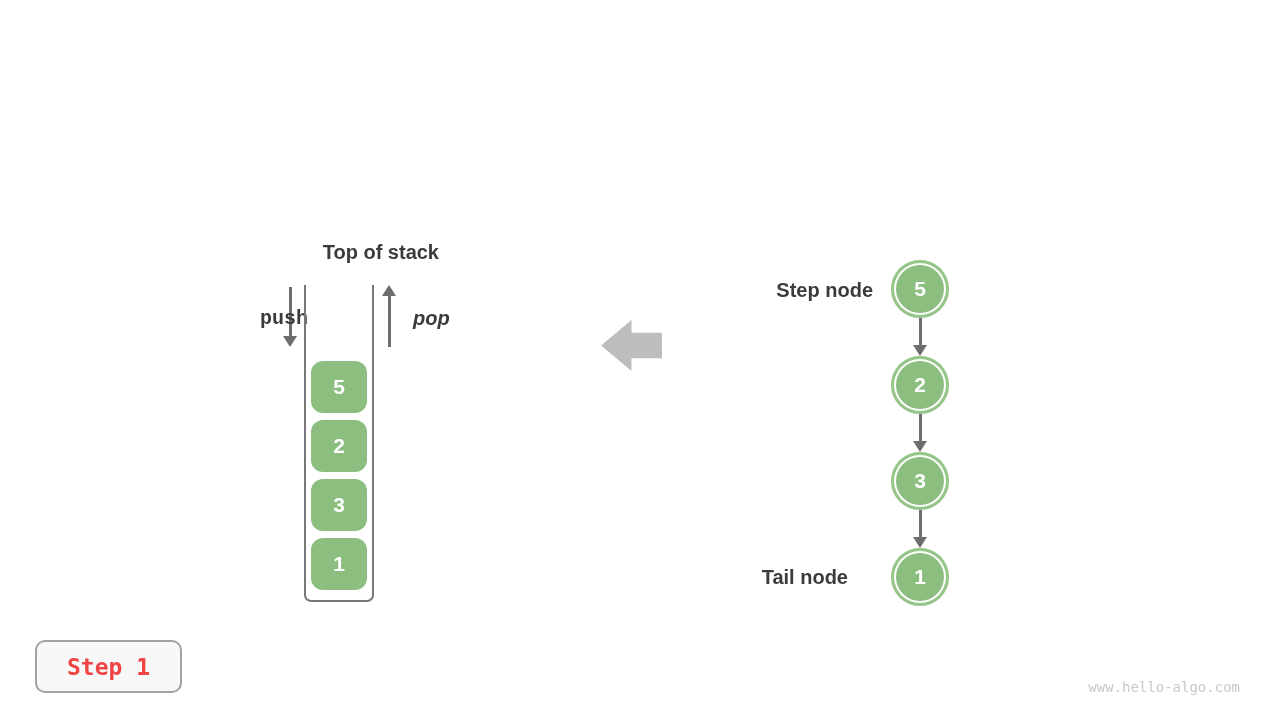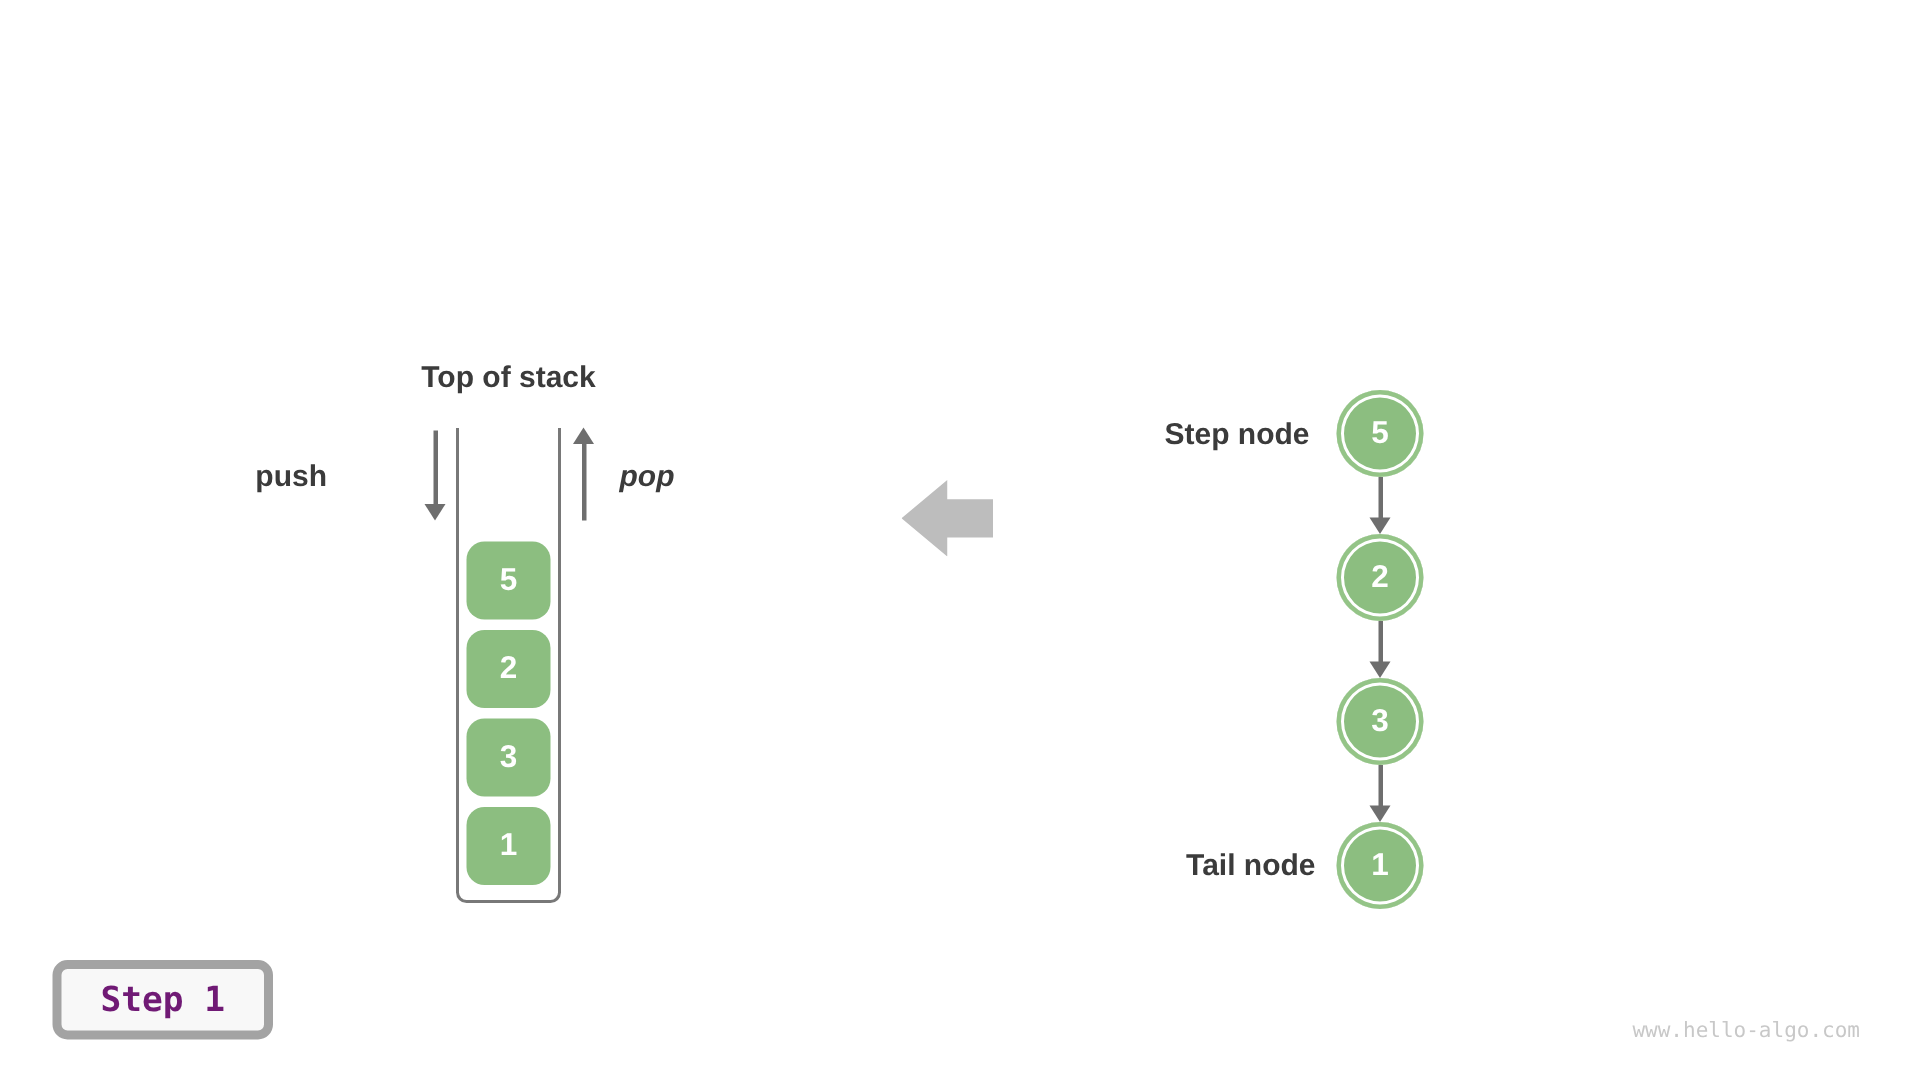--- a/index.html
+++ b/index.html
@@ -14,26 +14,26 @@
   }
 
   
   .lbl {
     position: absolute;
     font-weight: 700;
     font-size: 20px;
     color: #3b3b3b;
     white-space: nowrap;
   }
-  .lbl-top    { left: 239px; top: 241px; width: 200px; text-align: center; }
+  .lbl-top    { left: 239px; top: 241px; width: 200px; text-align: right; }
   .lbl-bottom { left: 239px; top: 617px; width: 200px; text-align: center; }
-  .lbl-push   { right: 1062px; top: 307px; }
+  .lbl-push   { right: 972px; top: 307px; font-family: Liberation Mono, monospace; }
   .lbl-pop    { left: 413px;  top: 307px; font-style: italic; }
   .lbl-head   { right: 407px; top: 279px; }
-  .lbl-tail   { right: 403px; top: 566px; text-align: right; }
+  .lbl-tail   { right: 432px; top: 566px; text-align: right; }
 
   .caption {
     position: absolute;
     left: 340px; top: 404px; width: 600px;
     text-align: center;
     font-size: 22px;
     font-weight: 400;
     color: #9e9e9e;
     white-space: nowrap;
   }
@@ -122,29 +122,29 @@
   .node-1 { left: 891px; top: 356px; }
   .node-2 { left: 891px; top: 452px; }
   .node-3 { left: 891px; top: 548px; }
 
   
   .step-badge {
     position: absolute;
     left: 35px; top: 640px;
     width: 147px; height: 53px;
     background: #f8f8f8;
-    border: 6px solid #a3a3a3;
+    border: 2px solid #a3a3a3;
     border-radius: 10px;
     display: flex;
     align-items: center;
     justify-content: center;
     font-family: "DejaVu Sans Mono", monospace;
     font-weight: 700;
     font-size: 23px;
-    color: #701a75;
+    color: #ef4444;
   }
 
   
   .watermark {
     position: absolute;
     right: 40px; top: 679px;
     font-family: "DejaVu Sans Mono", monospace;
     font-size: 14px;
     color: #c8c8c8;
   }

